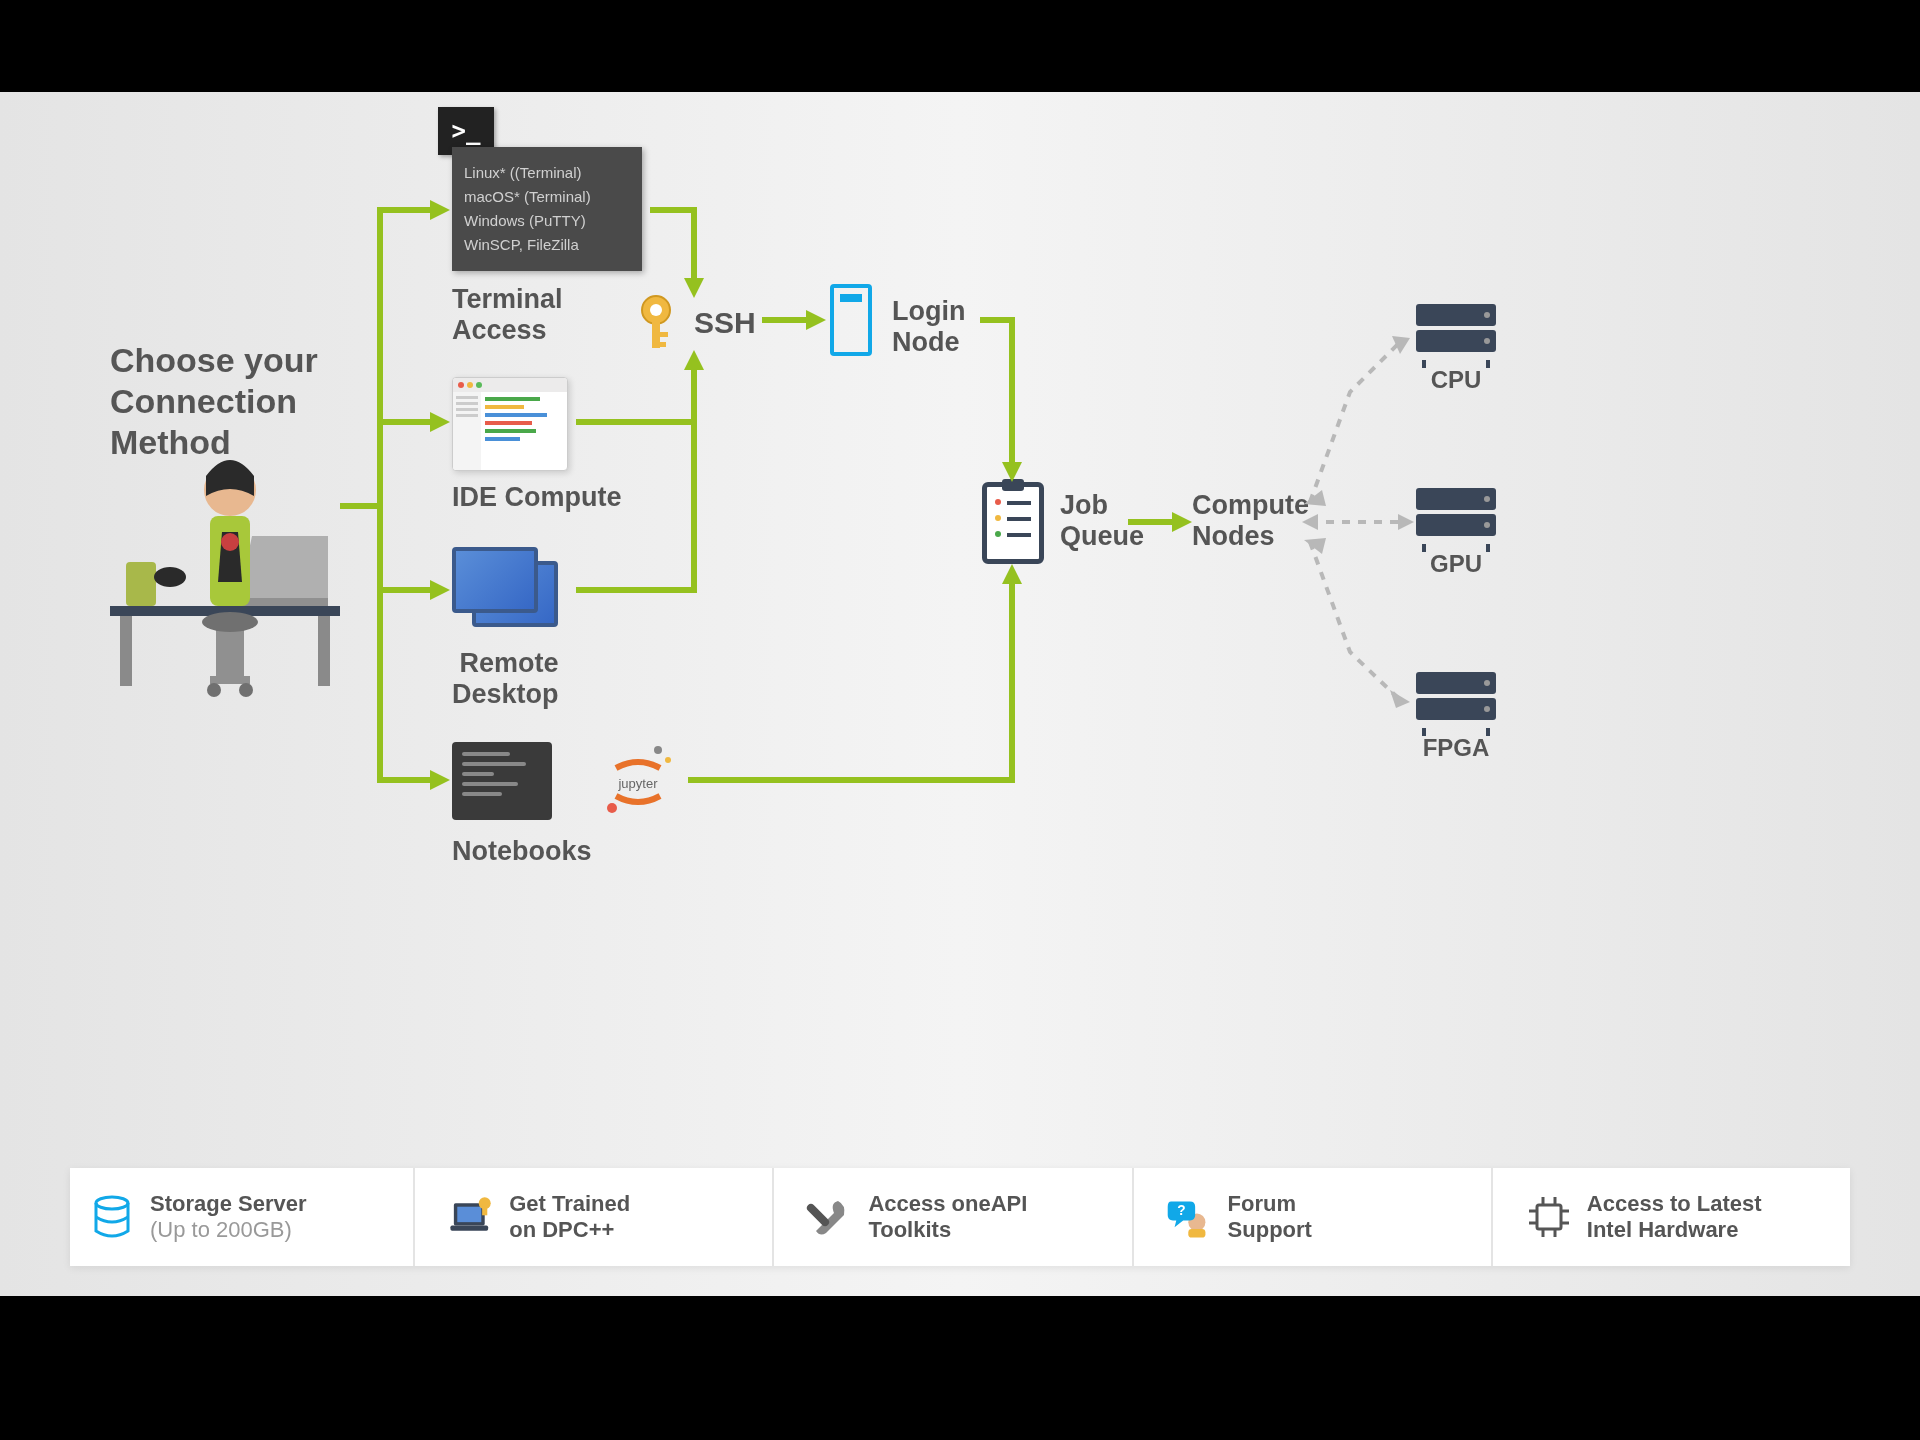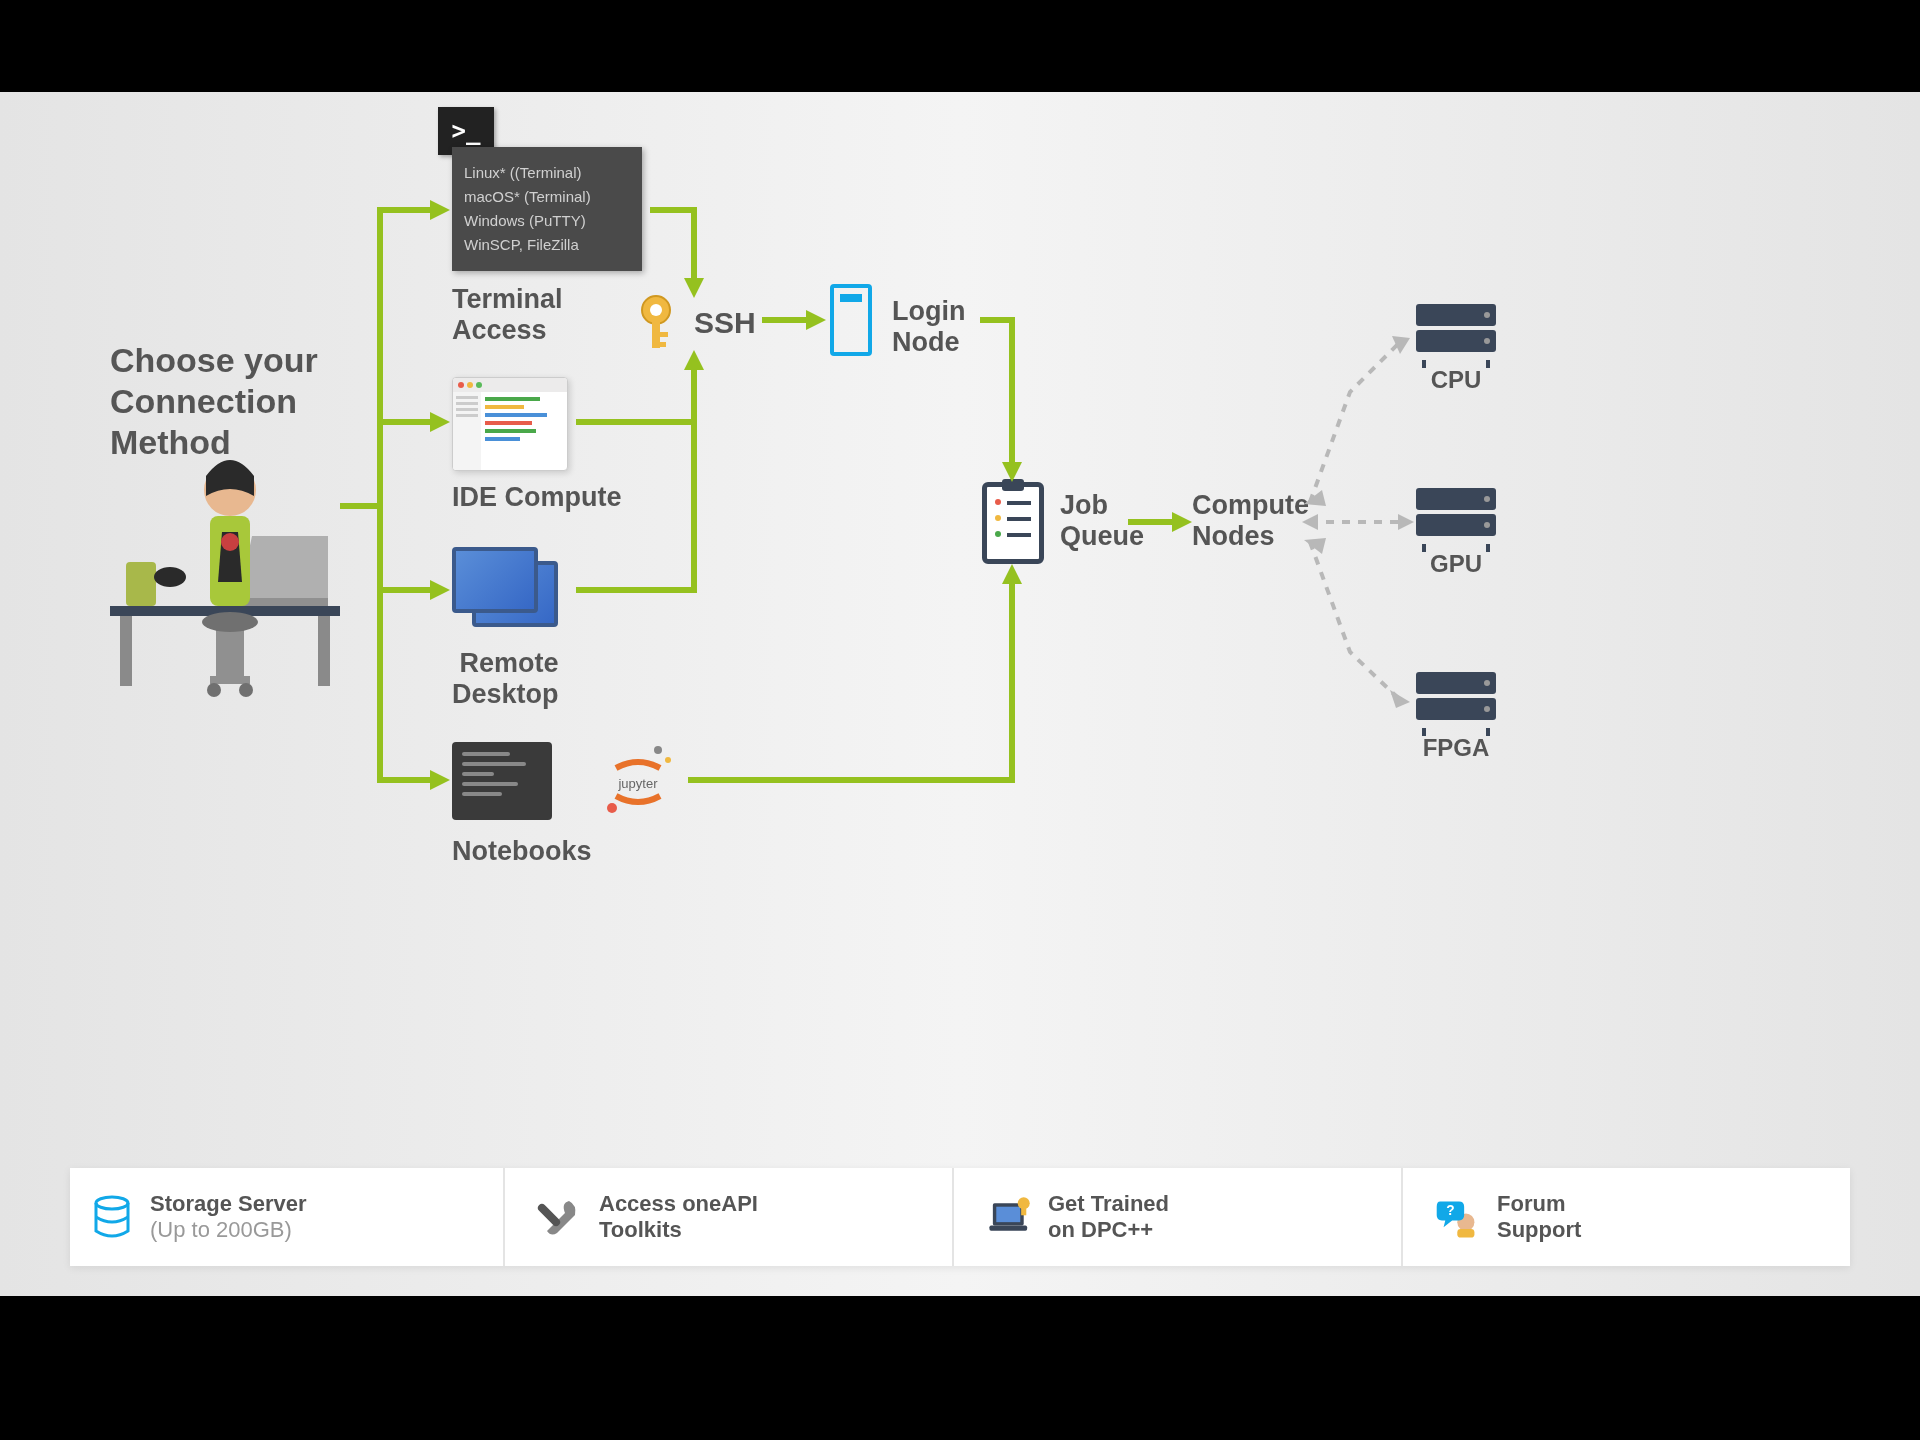--- a/index.html
+++ b/index.html
@@ -272,48 +272,65 @@
           <path d="M 8 24 Q 24 34 40 24" fill="none" stroke="#11a8e8" stroke-width="3"></path>
         </svg>
       </div>
       <div class="ftext">
         <span>Storage Server</span><br>
         <span class="fsub">(Up to 200GB)</span>
       </div>
     </div>
     <div class="fitem">
       <div class="ficon">
-        <svg viewBox="0 0 48 48" width="48" height="48">
-          <path d="M 32 8 Q 40 12 38 22 L 20 40 Q 14 44 10 38 L 28 20 Q 24 10 32 8 Z" fill="#888"></path>
-          <rect x="8" y="8" width="8" height="28" rx="4" fill="#555" transform="rotate(-45 12 22)"></rect>
-        </svg>
-      </div>
-      <div class="ftext" style="white-space:pre-line">Access oneAPI
-Toolkits</div>
-    </div>
-    <div class="fitem">
-      <div class="ficon">
         <svg viewBox="0 0 56 48" width="56" height="48">
           <rect x="8" y="8" width="36" height="26" rx="2" fill="#3a4658"></rect>
           <rect x="12" y="12" width="28" height="18" fill="#5a8ed8"></rect>
           <rect x="4" y="34" width="44" height="6" rx="2" fill="#3a4658"></rect>
           <circle cx="44" cy="8" r="7" fill="#f0b840"></circle>
           <rect x="41" y="12" width="6" height="10" fill="#f0b840"></rect>
         </svg>
       </div>
       <div class="ftext" style="white-space:pre-line">Get Trained
 on DPC++</div>
     </div>
     <div class="fitem">
       <div class="ficon">
+        <svg viewBox="0 0 48 48" width="48" height="48">
+          <path d="M 32 8 Q 40 12 38 22 L 20 40 Q 14 44 10 38 L 28 20 Q 24 10 32 8 Z" fill="#888"></path>
+          <rect x="8" y="8" width="8" height="28" rx="4" fill="#555" transform="rotate(-45 12 22)"></rect>
+        </svg>
+      </div>
+      <div class="ftext" style="white-space:pre-line">Access oneAPI
+Toolkits</div>
+    </div>
+    <div class="fitem">
+      <div class="ficon">
         <svg viewBox="0 0 56 48" width="56" height="48">
           <circle cx="36" cy="30" r="10" fill="#e8b890"></circle>
           <rect x="26" y="38" width="20" height="10" rx="4" fill="#f0b840"></rect>
           <path d="M 6 6 Q 2 6 2 12 L 2 22 Q 2 28 8 28 L 12 28 L 10 36 L 20 28 L 28 28 Q 34 28 34 22 L 34 12 Q 34 6 28 6 Z" fill="#11a8e8"></path>
           <text x="18" y="22" font-size="16" fill="#fff" text-anchor="middle" font-weight="700">?</text>
         </svg>
       </div>
       <div class="ftext" style="white-space:pre-line">Forum
 Support</div>
     </div>
+    <div class="fitem">
+      <div class="ficon">
+        <svg viewBox="0 0 48 48" width="48" height="48">
+          <rect x="12" y="12" width="24" height="24" rx="2" fill="none" stroke="#555" stroke-width="3"></rect>
+          <line x1="18" y1="4" x2="18" y2="12" stroke="#555" stroke-width="3"></line>
+          <line x1="30" y1="4" x2="30" y2="12" stroke="#555" stroke-width="3"></line>
+          <line x1="18" y1="36" x2="18" y2="44" stroke="#555" stroke-width="3"></line>
+          <line x1="30" y1="36" x2="30" y2="44" stroke="#555" stroke-width="3"></line>
+          <line x1="4" y1="18" x2="12" y2="18" stroke="#555" stroke-width="3"></line>
+          <line x1="4" y1="30" x2="12" y2="30" stroke="#555" stroke-width="3"></line>
+          <line x1="36" y1="18" x2="44" y2="18" stroke="#555" stroke-width="3"></line>
+          <line x1="36" y1="30" x2="44" y2="30" stroke="#555" stroke-width="3"></line>
+        </svg>
+      </div>
+      <div class="ftext" style="white-space:pre-line">Access to Latest
+Intel Hardware</div>
+    </div>
   </div>
 
 </div>
 
 </body></html>

